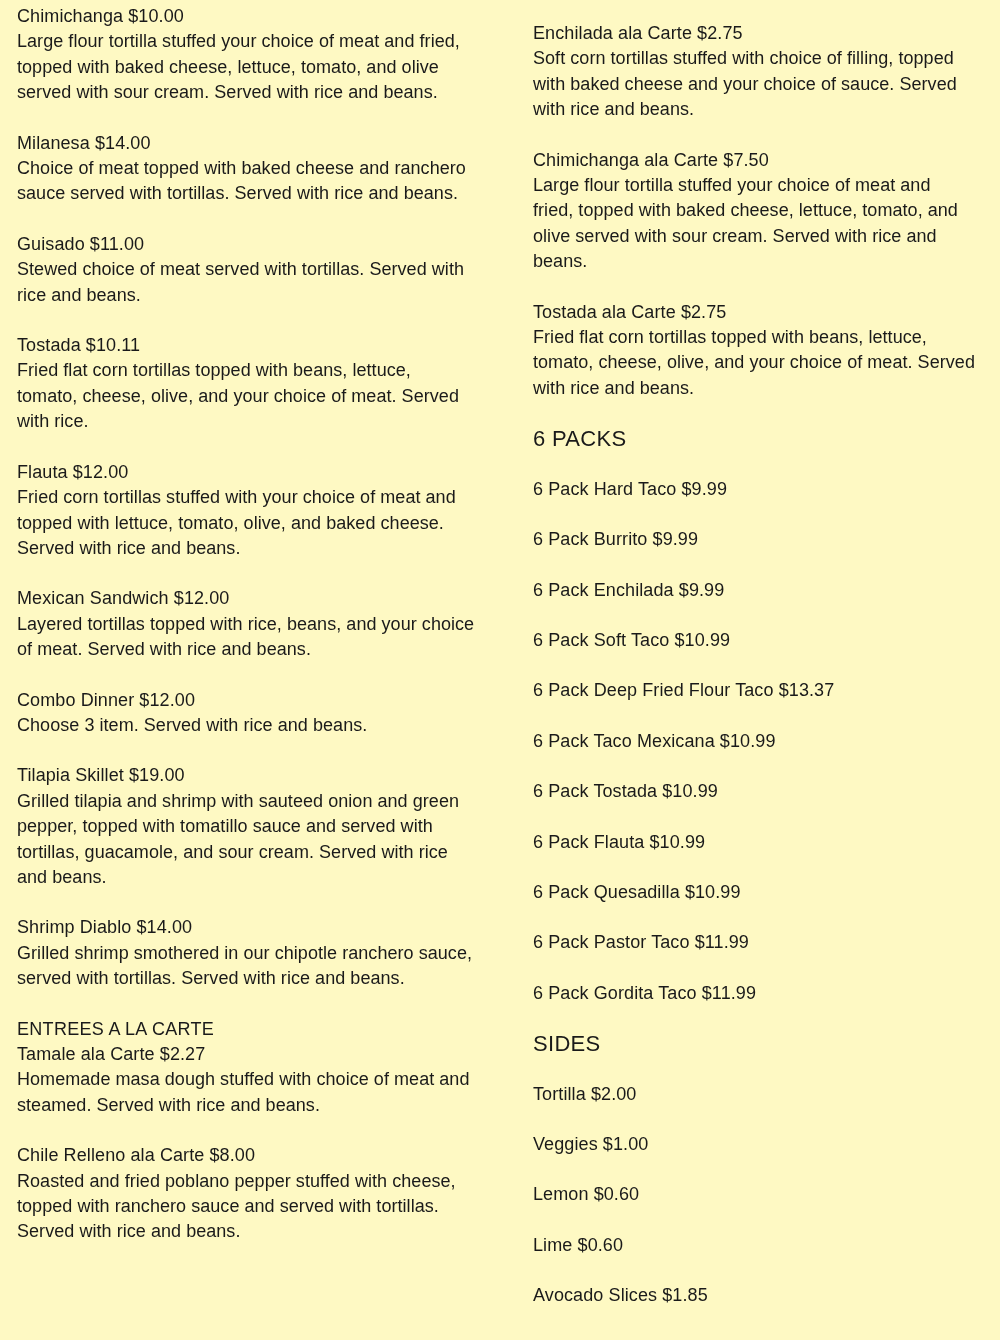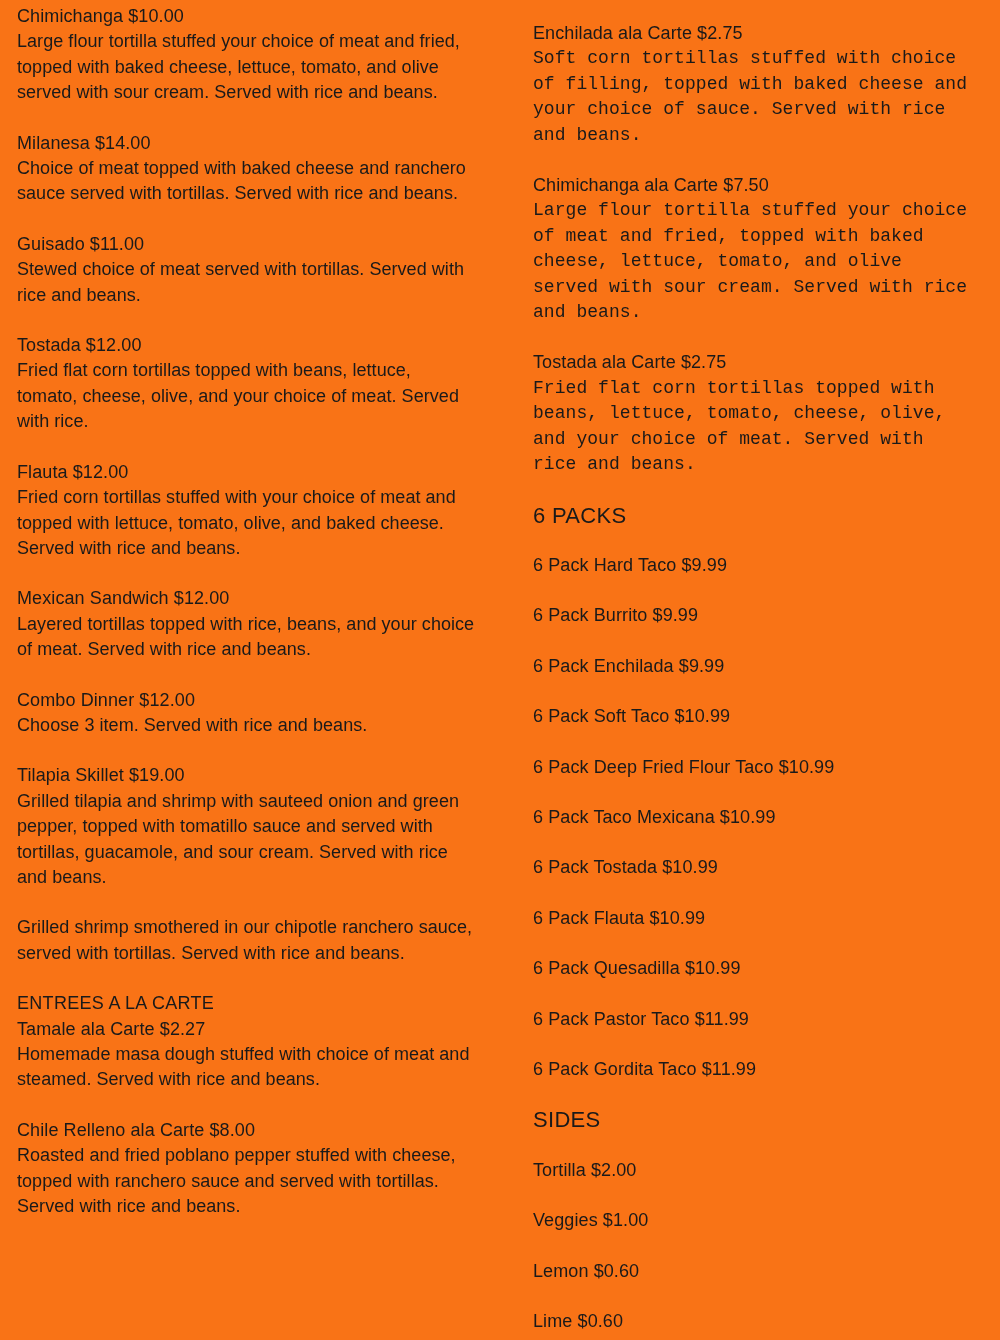--- a/index.html
+++ b/index.html
@@ -14,21 +14,21 @@
     overflow: hidden;
     font-family: "Liberation Sans", sans-serif;
     color: #1a1a1a;
     -webkit-font-smoothing: antialiased;
   }
 
   #menu-page {
     position: relative;
     width: 1000px;
     height: 1340px;
-    background: #f97316;
+    background: #fef9c3;
     box-sizing: border-box;
   }
 
   .columns {
     display: flex;
     flex-direction: row;
     align-items: flex-start;
     width: 1000px;
     height: 1340px;
   }
@@ -67,21 +67,20 @@
 
   .item-desc {
     font-size: 18px;
     line-height: 25.4px;
     letter-spacing: 0.05px;
     max-width: 458px;
   }
 
   .column-right .item-desc {
     max-width: 442px;
-    font-family: Liberation Mono, monospace;
   }
 
   .section-heading {
     font-size: 18px;
     line-height: 25.4px;
     letter-spacing: 0.3px;
     white-space: nowrap;
   }
 
   
@@ -118,21 +117,21 @@
         <div class="item-name">Milanesa $14.00</div>
         <div class="item-desc">Choice of meat topped with baked cheese and ranchero sauce served with tortillas. Served with rice and beans.</div>
       </div>
 
       <div class="menu-block">
         <div class="item-name">Guisado $11.00</div>
         <div class="item-desc">Stewed choice of meat served with tortillas. Served with rice and beans.</div>
       </div>
 
       <div class="menu-block">
-        <div class="item-name">Tostada $12.00</div>
+        <div class="item-name">Tostada $10.11</div>
         <div class="item-desc">Fried flat corn tortillas topped with beans, lettuce, tomato, cheese, olive, and your choice of meat. Served with rice.</div>
       </div>
 
       <div class="menu-block">
         <div class="item-name">Flauta $12.00</div>
         <div class="item-desc">Fried corn tortillas stuffed with your choice of meat and topped with lettuce, tomato, olive, and baked cheese. Served with rice and beans.</div>
       </div>
 
       <div class="menu-block">
         <div class="item-name">Mexican Sandwich $12.00</div>
@@ -143,20 +142,21 @@
         <div class="item-name">Combo Dinner $12.00</div>
         <div class="item-desc">Choose 3 item. Served with rice and beans.</div>
       </div>
 
       <div class="menu-block">
         <div class="item-name">Tilapia Skillet $19.00</div>
         <div class="item-desc">Grilled tilapia and shrimp with sauteed onion and green pepper, topped with tomatillo sauce and served with tortillas, guacamole, and sour cream. Served with rice and beans.</div>
       </div>
 
       <div class="menu-block">
+        <div class="item-name">Shrimp Diablo $14.00</div>
         <div class="item-desc">Grilled shrimp smothered in our chipotle ranchero sauce, served with tortillas. Served with rice and beans.</div>
       </div>
 
       <div class="menu-block tight">
         <div class="section-heading">ENTREES A LA CARTE</div>
       </div>
 
       <div class="menu-block">
         <div class="item-name">Tamale ala Carte $2.27</div>
         <div class="item-desc">Homemade masa dough stuffed with choice of meat and steamed. Served with rice and beans.</div>
@@ -185,21 +185,21 @@
         <div class="item-name">Tostada ala Carte $2.75</div>
         <div class="item-desc">Fried flat corn tortillas topped with beans, lettuce, tomato, cheese, olive, and your choice of meat. Served with rice and beans.</div>
       </div>
 
       <div class="heading-row">6 PACKS</div>
 
       <div class="price-row">6 Pack Hard Taco $9.99</div>
       <div class="price-row">6 Pack Burrito $9.99</div>
       <div class="price-row">6 Pack Enchilada $9.99</div>
       <div class="price-row">6 Pack Soft Taco $10.99</div>
-      <div class="price-row">6 Pack Deep Fried Flour Taco $10.99</div>
+      <div class="price-row">6 Pack Deep Fried Flour Taco $13.37</div>
       <div class="price-row">6 Pack Taco Mexicana $10.99</div>
       <div class="price-row">6 Pack Tostada $10.99</div>
       <div class="price-row">6 Pack Flauta $10.99</div>
       <div class="price-row">6 Pack Quesadilla $10.99</div>
       <div class="price-row">6 Pack Pastor Taco $11.99</div>
       <div class="price-row">6 Pack Gordita Taco $11.99</div>
 
       <div class="heading-row">SIDES</div>
 
       <div class="price-row">Tortilla $2.00</div>

